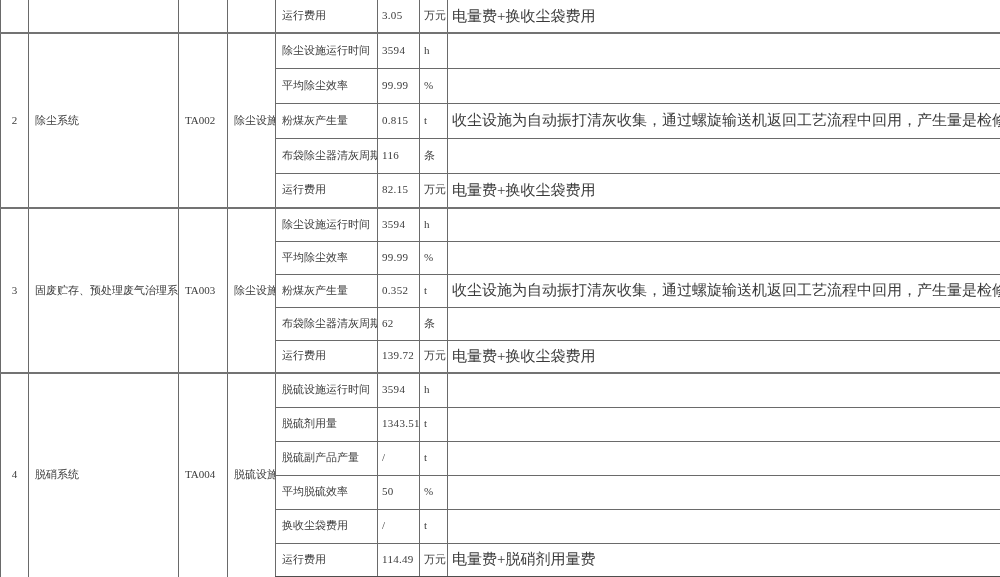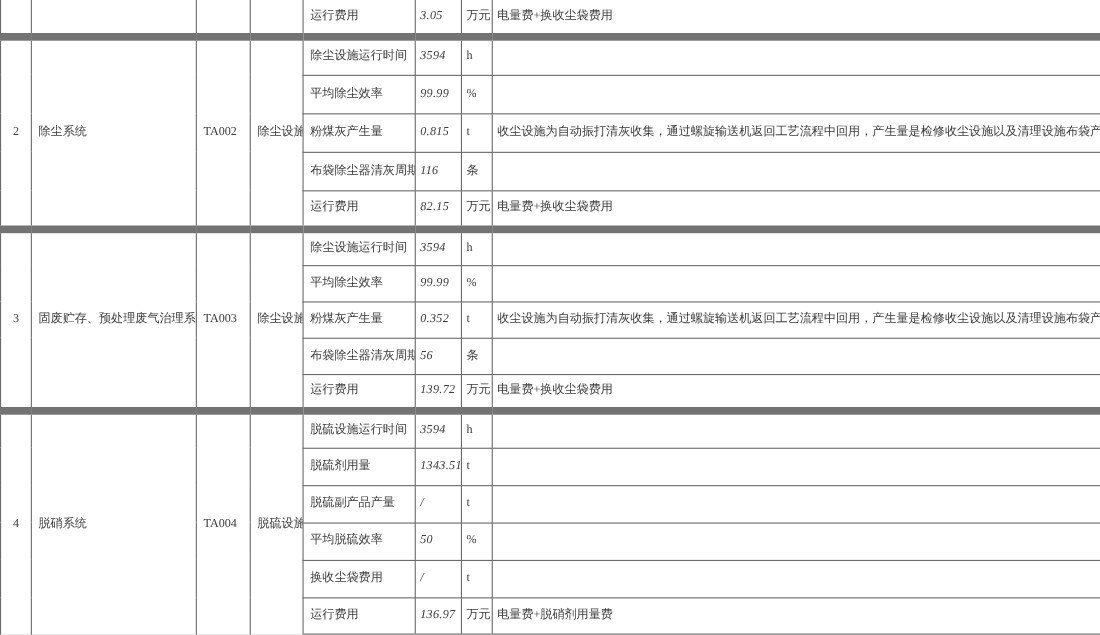--- a/index.html
+++ b/index.html
@@ -11,26 +11,26 @@
     font-family:"Liberation Serif","DejaVu Serif",serif;
     font-size:11px;
     color:#3b3b3b;
     vertical-align:middle;
     padding:0 3px 0 6px;
     overflow:hidden;
     white-space:nowrap;
     line-height:1.25;
   }
   tr.row-top td{border-top:none;}
-  tr.sec-start td{border-top:7px solid #737373;}
+  tr.sec-start td{border-top:2px solid #737373;}
   tr.last td{border-bottom:2px solid #4e4e4e;}
   td.center{text-align:center;padding:0 2px;}
-  td.value{padding-left:4px;letter-spacing:0.3px;font-style:italic;}
+  td.value{padding-left:4px;letter-spacing:0.3px;}
   td.unit{padding-left:4px;}
-  td.remark{font-size:11px;padding-left:4px;letter-spacing:0;}
+  td.remark{font-size:15px;padding-left:4px;letter-spacing:0;}
   tr.h33{height:33px;}
   tr.h35{height:35px;}
   tr.h34{height:34px;}
 </style>
 </head>
 <body>
 
 <div class="page">
 <table>
   <colgroup>
@@ -108,21 +108,21 @@
       <td class="remark"></td>
     </tr>
     <tr class="h33">
       <td>粉煤灰产生量</td>
       <td class="value">0.352</td>
       <td class="unit">t</td>
       <td class="remark">收尘设施为自动振打清灰收集，通过螺旋输送机返回工艺流程中回用，产生量是检修收尘设施以及清理设施布袋产生的量</td>
     </tr>
     <tr class="h33">
       <td>布袋除尘器清灰周期</td>
-      <td class="value">56</td>
+      <td class="value">62</td>
       <td class="unit">条</td>
       <td class="remark"></td>
     </tr>
     <tr class="h33">
       <td>运行费用</td>
       <td class="value">139.72</td>
       <td class="unit">万元</td>
       <td class="remark">电量费+换收尘袋费用</td>
     </tr>
 
@@ -155,20 +155,20 @@
       <td class="remark"></td>
     </tr>
     <tr class="h34">
       <td>换收尘袋费用</td>
       <td class="value">/</td>
       <td class="unit">t</td>
       <td class="remark"></td>
     </tr>
     <tr class="h34 last">
       <td>运行费用</td>
-      <td class="value">136.97</td>
+      <td class="value">114.49</td>
       <td class="unit">万元</td>
       <td class="remark">电量费+脱硝剂用量费</td>
     </tr>
 
   </tbody>
 </table>
 </div>
 
 </body></html>

